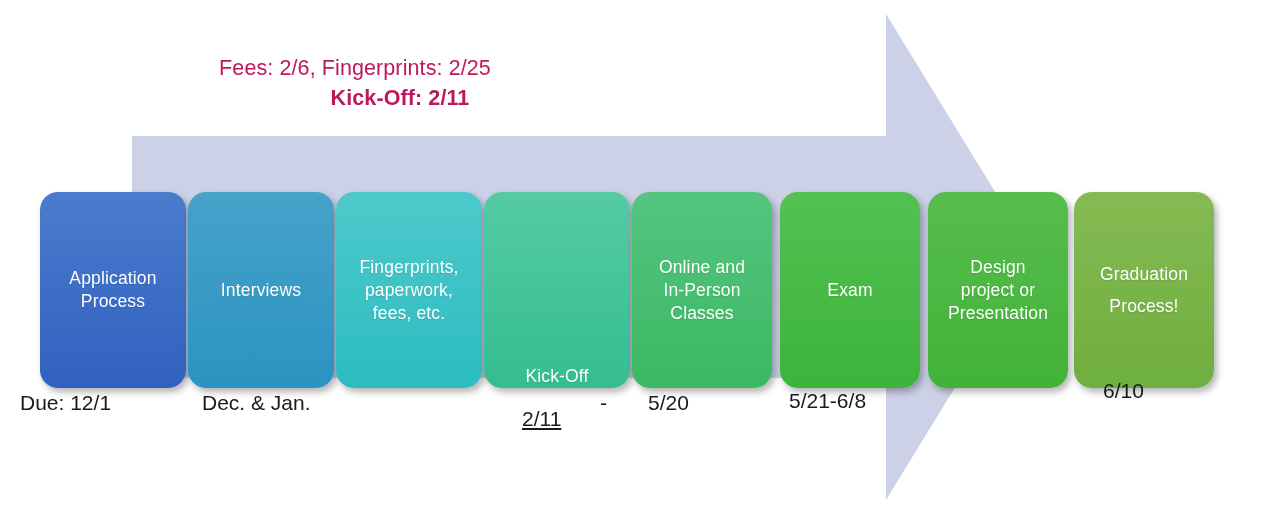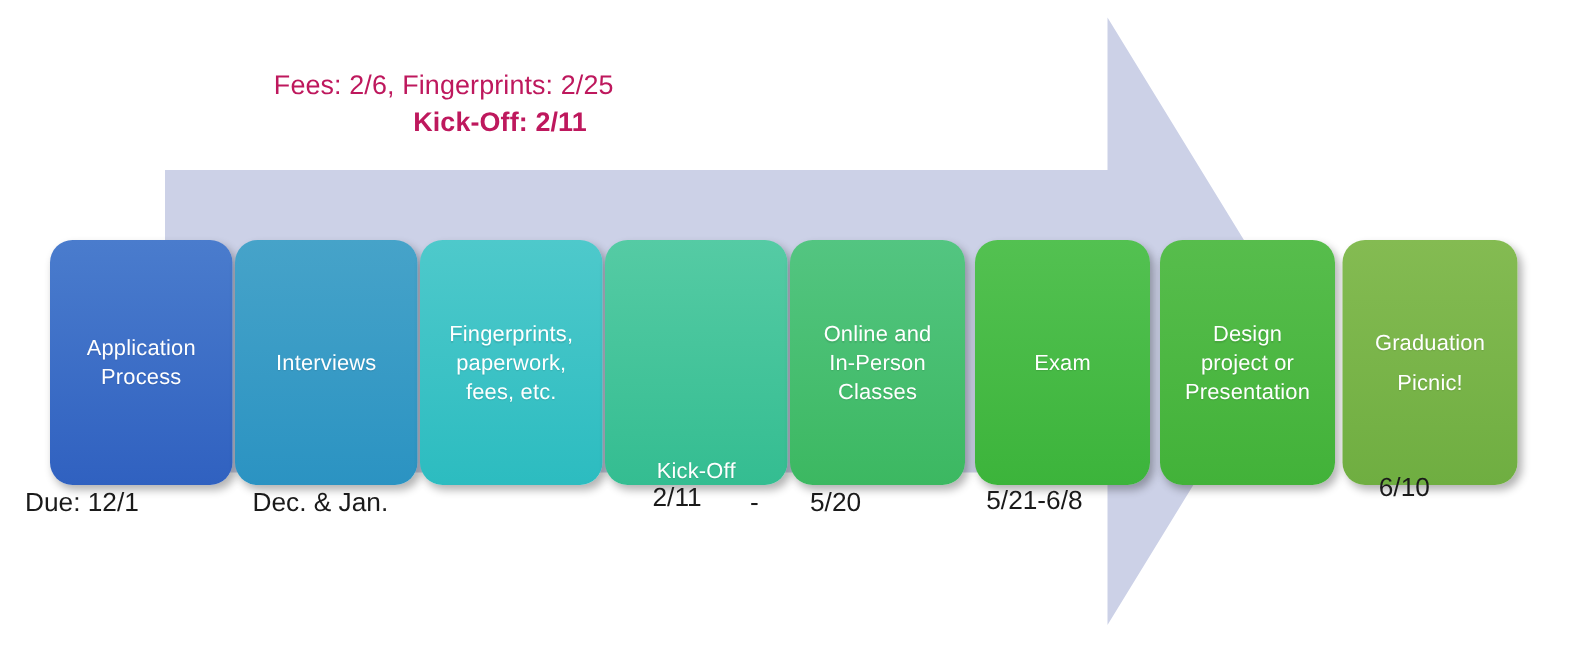--- a/index.html
+++ b/index.html
@@ -135,27 +135,27 @@
       <div class="step-box" style="left: 780px; top: 160px; width: 140px; height: 196px; background: linear-gradient(rgb(83, 193, 81) 0%, rgb(60, 180, 59) 100%);">
         <div class="step-label">Exam</div>
       </div>
       <div class="step-box" style="left: 928px; top: 160px; width: 140px; height: 196px; background: linear-gradient(rgb(87, 189, 76) 0%, rgb(66, 178, 57) 100%);">
         <div class="step-label">Design
 project or
 Presentation</div>
       </div>
       <div class="step-box wide-leading" style="left: 1074px; top: 160px; width: 140px; height: 196px; background: linear-gradient(rgb(132, 187, 82) 0%, rgb(111, 174, 65) 100%);">
         <div class="step-label">Graduation
-Picnic!</div>
+Process!</div>
       </div>
     </div>
 
   <div id="date-labels">
       <div class="date-label" style="left: 20px; top: 390px;">Due: 12/1</div>
       <div class="date-label" style="left: 202px; top: 390px;">Dec. &amp; Jan.</div>
-      <div class="date-label" style="left: 522px; top: 386px;">2/11</div>
+      <div class="date-label" style="left: 522px; top: 406px; text-decoration: underline;">2/11</div>
       <div class="date-label" style="left: 600px; top: 390px;">-</div>
       <div class="date-label" style="left: 648px; top: 390px; text-align: center;">5/20</div>
       <div class="date-label" style="left: 789px; top: 388px;">5/21-6/8</div>
       <div class="date-label" style="left: 1103px; top: 378px; text-align: center;">6/10</div>
     </div>
 
 </div>
 
 </body></html>

